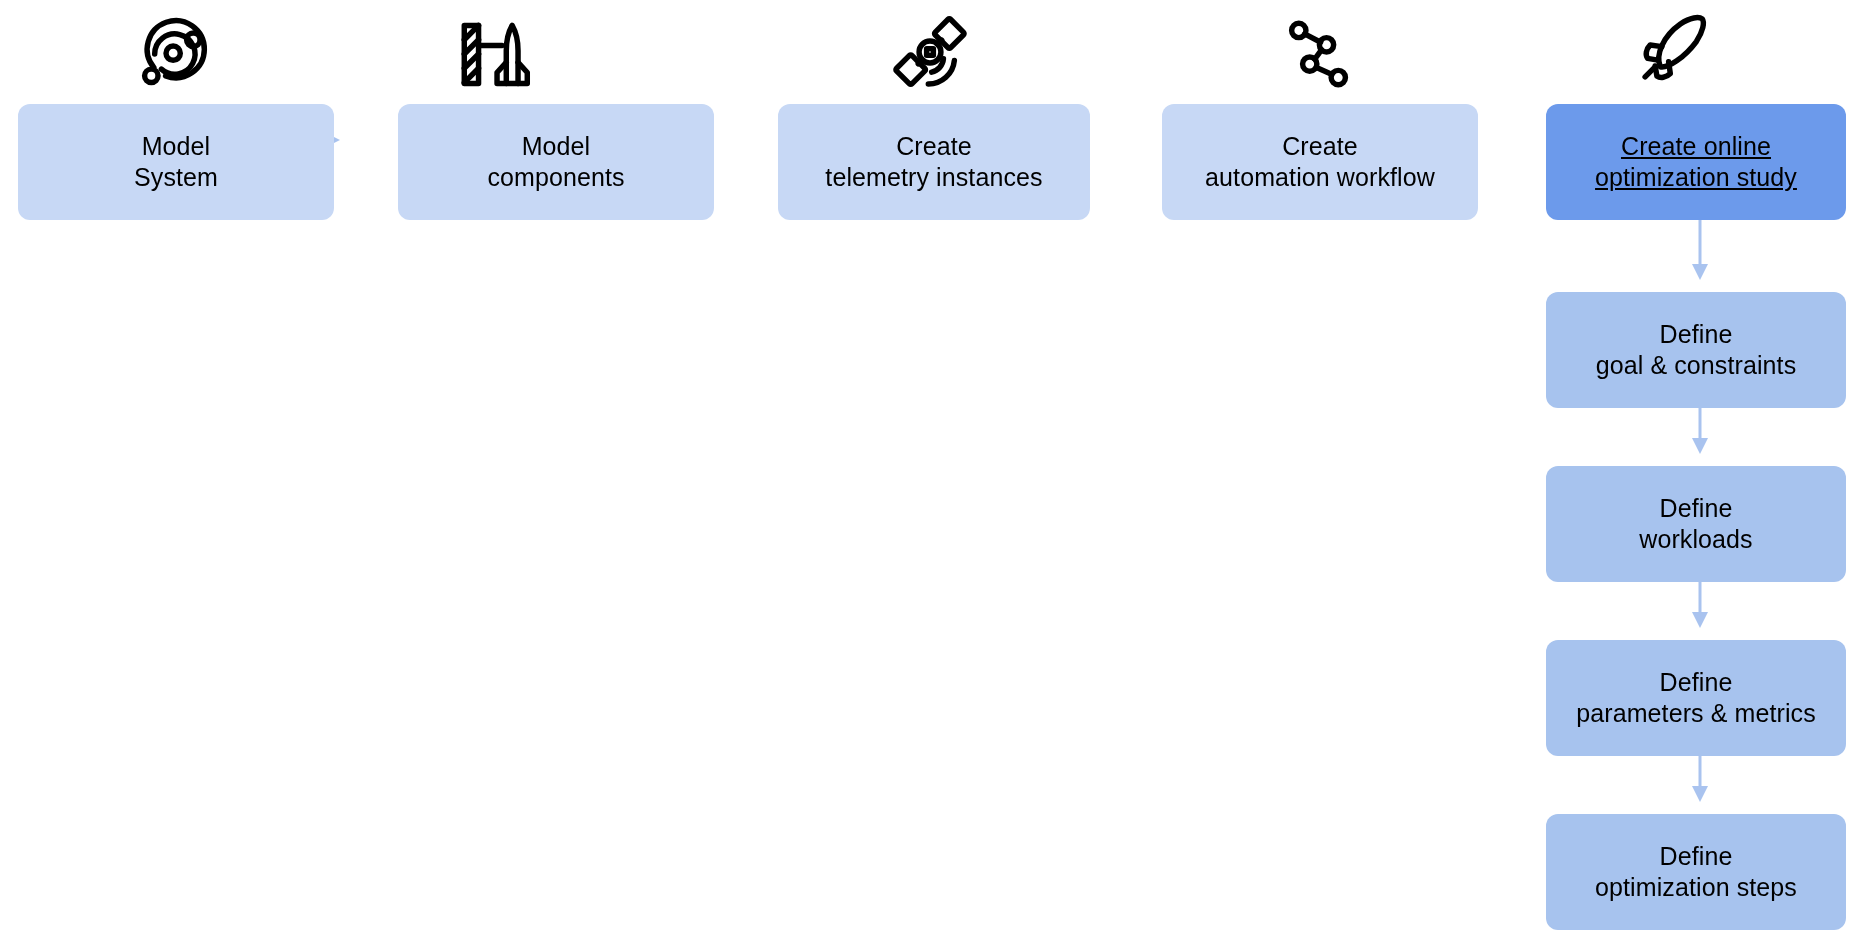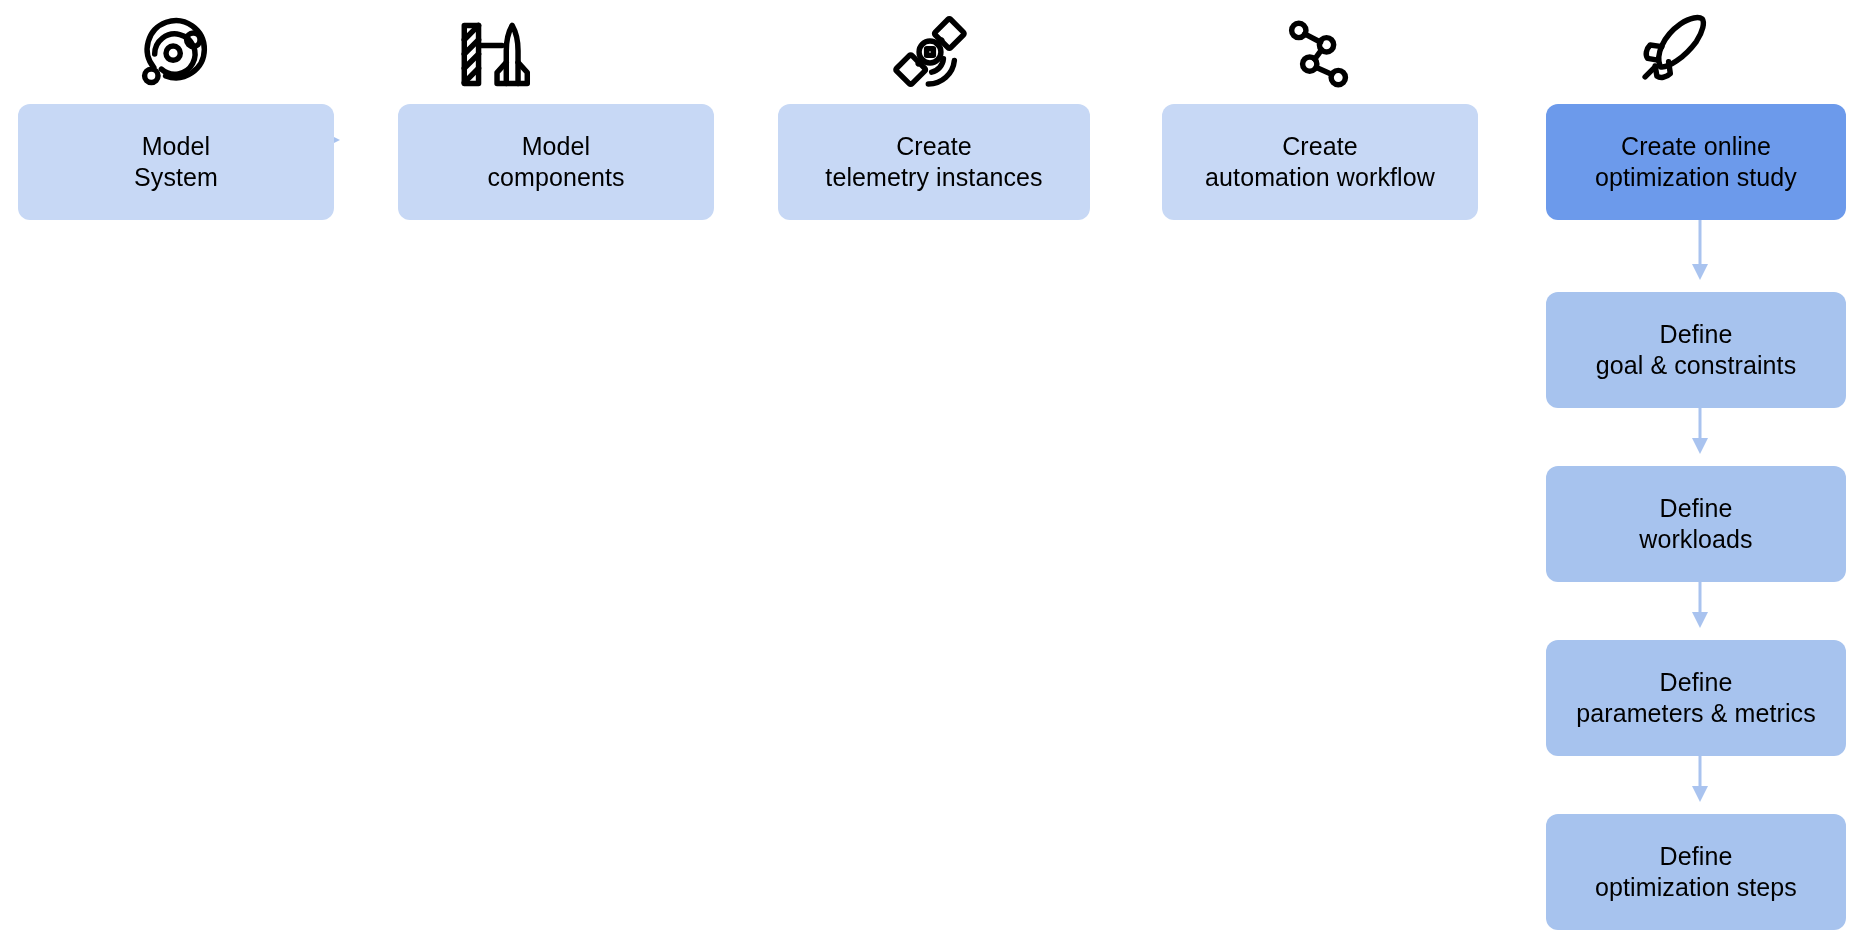--- a/index.html
+++ b/index.html
@@ -36,21 +36,21 @@
     color: #000000;
     font-size: 25px;
     line-height: 31px;
     letter-spacing: 0.1px;
     white-space: pre-line;
     padding: 14px 10px;
   }
 
   .node.tone-light   { background: #c7d8f5; }
   .node.tone-medium  { background: #a7c3ee; margin-top: 14px; }
-  .node.tone-strong  { background: #6c9aeb; }
+  .node.tone-strong  { background: #6c9aeb; text-decoration: underline; }
 
   
   .icon-wrap {
     position: absolute;
     width: 84px;
     height: 84px;
     display: block;
   }
   .icon-wrap svg { display: block; width: 100%; height: 100%; }
 

